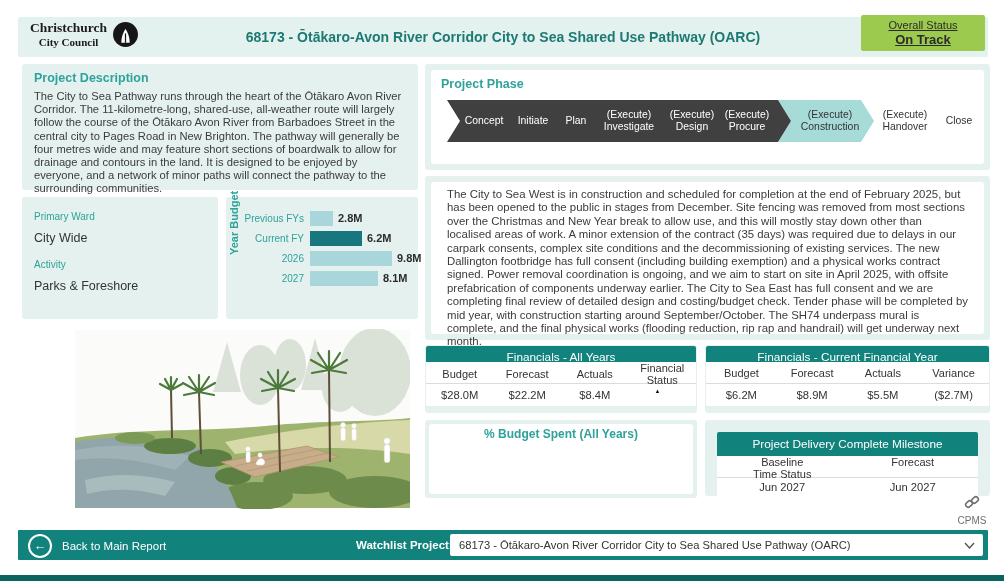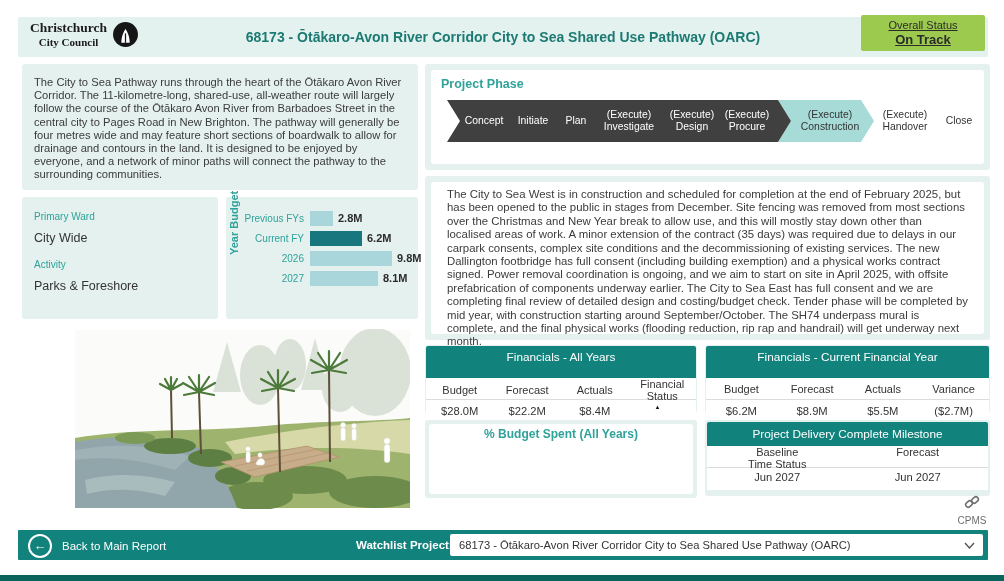--- a/index.html
+++ b/index.html
@@ -51,21 +51,21 @@
   .ph{display:flex;flex-direction:column;justify-content:center;align-items:center;
       font-size:10.4px;line-height:12.5px;text-align:center;box-sizing:border-box;}
   .ph.white{color:#ffffff;}
   .ph.dark{color:#333333;}
 
   
   .comm-title{text-align:center;color:#2fa29a;font-size:12.5px;font-weight:bold;padding-top:6px;}
   .comm-body{padding:6px 16px 0 16px;font-size:11.4px;line-height:13.4px;color:#3b3b3b;}
 
   
-  .tbl-head{height:32px;line-height:22px;text-align:center;color:#ffffff;font-size:11.8px;border-radius:2px 2px 0 0;}
+  .tbl-head{height:16px;line-height:22px;text-align:center;color:#ffffff;font-size:11.8px;border-radius:2px 2px 0 0;}
   .tbl-cols{display:grid;height:21px;align-items:center;text-align:center;font-size:11px;color:#333;
             border-bottom:1px solid #dcdcdc;background:#fff;}
   .tbl-vals{display:grid;height:22px;align-items:center;text-align:center;font-size:11.2px;color:#333;background:#fff;}
   .cols4{grid-template-columns:repeat(4,1fr);}
   .cols3{grid-template-columns:repeat(2,1fr);}
   .status-bar{height:15px;width:85%;margin:0 auto;border-radius:1px;}
   .col-rel{position:relative;}
   .sort-tri{position:absolute;left:26px;bottom:-8px;font-size:6px;color:#111;}
 
   
@@ -107,20 +107,21 @@
       </svg>
     </div>
     <div class="page-title">68173 - Ōtākaro-Avon River Corridor City to Sea Shared Use Pathway (OARC)</div>
     <div class="badge" style="background: rgb(156, 202, 78); text-decoration: underline;">
       <div class="badge-l1">Overall Status</div>
       <div class="badge-l2">On Track</div>
     </div>
   </div>
 
   <div class="panel" style="left:22px;top:64px;width:396px;height:126px;padding:7px 12px;">
+    <div class="sec-title">Project Description</div>
     <div class="desc-body">The City to Sea Pathway runs through the heart of the Ōtākaro Avon River Corridor. The 11-kilometre-long, shared-use, all-weather route will largely follow the course of the Ōtākaro Avon River from Barbadoes Street in the central city to Pages Road in New Brighton. The pathway will generally be four metres wide and may feature short sections of boardwalk to allow for drainage and contours in the land. It is designed to be enjoyed by everyone, and a network of minor paths will connect the pathway to the surrounding communities.</div>
   </div>
 
   <div class="panel" style="left:22px;top:197px;width:196px;height:122px;padding:0 12px;">
     <div class="kv-label">Primary Ward</div>
     <div class="kv-value">City Wide</div>
     <div class="kv-label">Activity</div>
     <div class="kv-value">Parks &amp; Foreshore</div>
   </div>
 
@@ -302,21 +303,21 @@
       <span>($2.7M)</span>
     </div>
   </div>
 
   <div class="panel" style="left:425px;top:420px;width:272px;height:78px;">
     <div class="card" style="left:4px;top:4px;right:4px;bottom:4px;">
       <div class="comm-title" style="padding-top:3px;font-size:12px;">% Budget Spent (All Years)</div>
     </div>
   </div>
 
-  <div class="panel" style="left:705px;top:420px;width:285px;height:76px;padding:2px;">
+  <div class="panel" style="left:705px;top:420px;width:285px;height:76px;padding:12px;">
     <div class="tbl-head" style="background:#12827c;height:24px;line-height:24px;">Project Delivery Complete Milestone</div>
     <div class="tbl-cols cols3">
       <span>Baseline</span>
       <span>Forecast</span>
       <span>Time Status</span>
     </div>
     <div class="tbl-vals cols3">
       <span>Jun 2027</span>
       <span>Jun 2027</span>
       <span><span class="status-bar" style="background: rgb(166, 206, 94);"></span></span>

